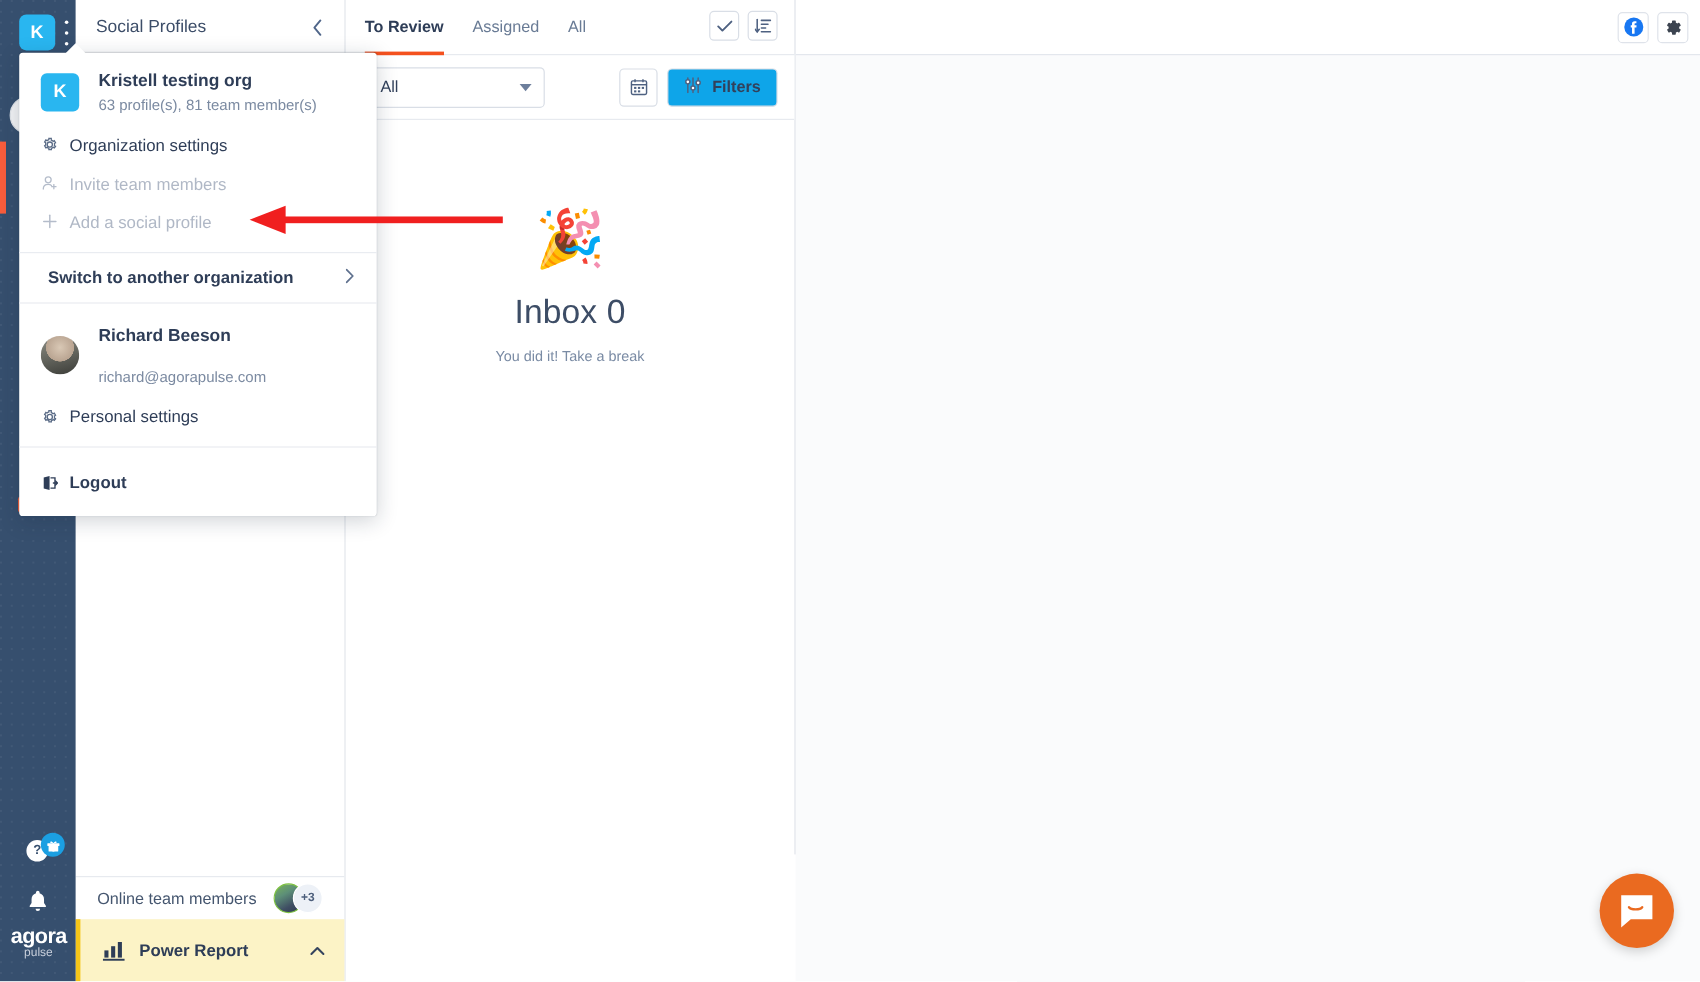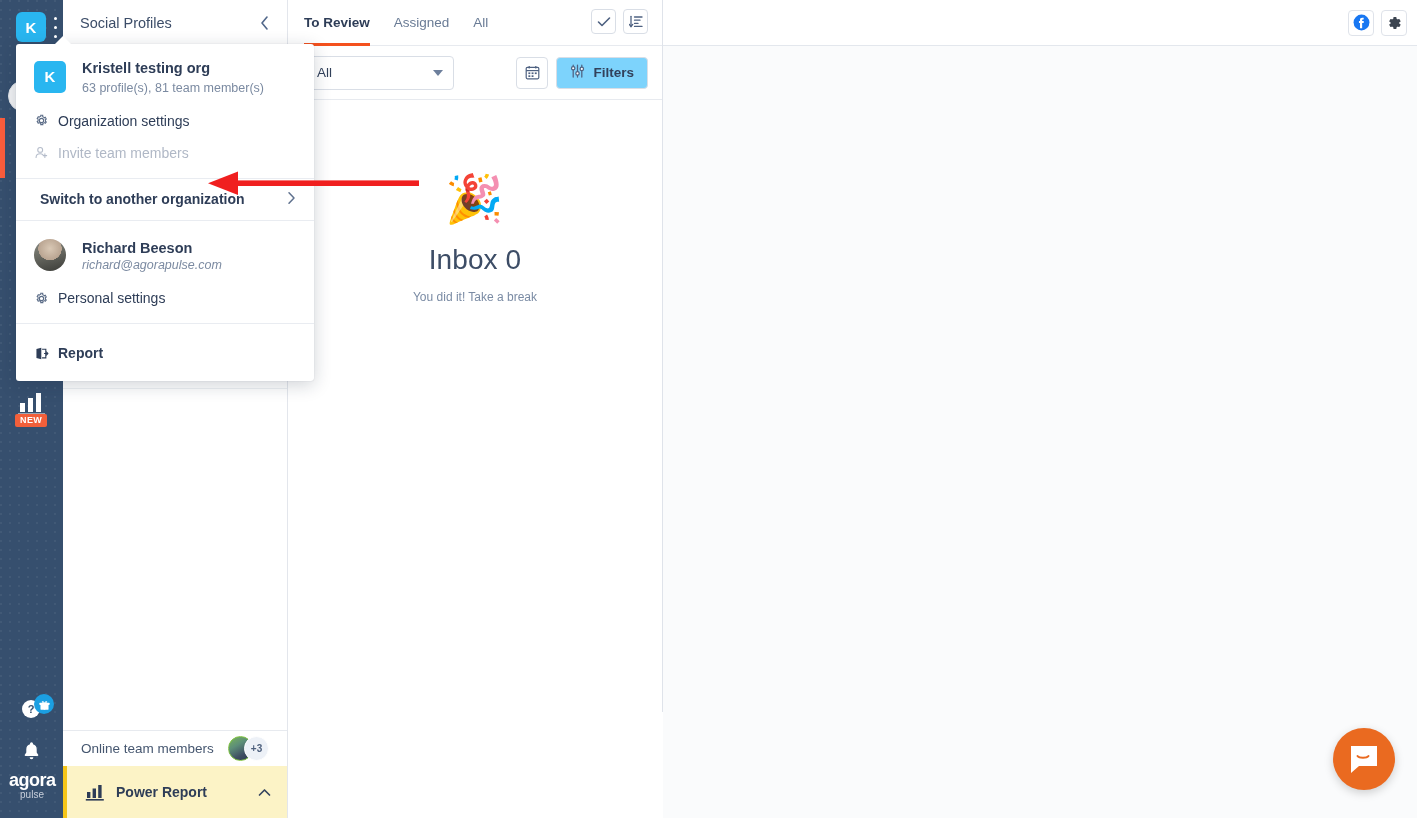--- a/index.html
+++ b/index.html
@@ -354,21 +354,21 @@
     border-radius: 4px;
     background: #ffffff;
     display: flex; align-items: center; justify-content: center;
     color: #4e6181;
     cursor: pointer;
   }
   .filters-btn {
     height: 32px;
     border: 1px solid #d9dee6;
     border-radius: 4px;
-    background: #7dd3fc;
+    background: #0ea5e9;
     display: flex; align-items: center; gap: 8px;
     padding: 0 13px;
     font-size: 13.5px;
     font-weight: bold;
     color: #32415b;
     cursor: pointer;
   }
   .ic-empty {
     position: absolute;
     left: 0; top: 175px;
@@ -535,22 +535,21 @@
   }
   .om-user-name {
     font-size: 14.5px;
     font-weight: bold;
     color: #2e3d57;
     line-height: 1.35;
   }
   .om-user-mail {
     font-size: 12.5px;
     color: #7b8aa1;
-    margin-top: 0;
-    font-style: italic;
+    margin-top: 17px;
   }
   .om-logout-sec { padding: 13px 0 12px 0; }
   .om-logout .om-txt { font-size: 14px; font-weight: bold; }
 
   
   .annot-arrow {
     position: absolute;
     left: 205px; top: 168px;
     width: 215px; height: 32px;
     z-index: 90;
@@ -763,20 +762,29 @@
           <svg width="15" height="15" viewBox="0 0 16 16" fill="none" stroke="#b4bcca" stroke-width="1.15" stroke-linecap="round">
             <circle cx="6.6" cy="5.2" r="2.6"></circle>
             <path d="M2.2 13.4c0-2.6 2-4.1 4.4-4.1 1.1 0 2.1.3 2.9.9"></path>
             <line x1="11.6" y1="9.4" x2="11.6" y2="13.2"></line>
             <line x1="9.7" y1="11.3" x2="13.5" y2="11.3"></line>
           </svg>
         </span>
         <span class="om-txt">Invite team members</span>
       </div>
 
+      <div class="om-row disabled">
+        <span class="om-ico">
+          <svg width="15" height="15" viewBox="0 0 16 16" fill="none" stroke="#b4bcca" stroke-width="1.3" stroke-linecap="round">
+            <line x1="8" y1="2.6" x2="8" y2="13.4"></line>
+            <line x1="2.6" y1="8" x2="13.4" y2="8"></line>
+          </svg>
+        </span>
+        <span class="om-txt">Add a social profile</span>
+      </div>
     </div>
 
     <div class="om-switch">
       <span class="om-txt">Switch to another organization</span>
       <span class="om-arrow">
         <svg width="9" height="14" viewBox="0 0 9 14" fill="none" stroke="#5f718e" stroke-width="1.5" stroke-linecap="round" stroke-linejoin="round">
           <polyline points="2,1.8 7,7 2,12.2"></polyline>
         </svg>
       </span>
     </div>
@@ -802,21 +810,21 @@
 
     <div class="om-sec om-logout-sec">
       <div class="om-row om-logout">
         <span class="om-ico">
           <svg width="15" height="15" viewBox="0 0 16 16" fill="none">
             <path d="M2.6 3.1l5.2-1.3v12.4L2.6 12.9z" fill="#2e3d57"></path>
             <path d="M8.6 3.4h4v9.2h-4" stroke="#2e3d57" stroke-width="1.2" fill="none"></path>
             <path d="M11.2 8h3.4M13.1 6.3L14.8 8l-1.7 1.7" stroke="#2e3d57" stroke-width="1.2" stroke-linecap="round" stroke-linejoin="round" fill="none"></path>
           </svg>
         </span>
-        <span class="om-txt">Report</span>
+        <span class="om-txt">Logout</span>
       </div>
     </div>
   </div>
 
   <div class="annot-arrow">
     <svg width="215" height="32" viewBox="0 0 215 32">
       <g>
         <rect x="26" y="12.4" width="188" height="5.6" fill="#f01f1f"></rect>
         <polygon points="3,15.2 33,3.5 33,26.9" fill="#f01f1f"></polygon>
       </g>

